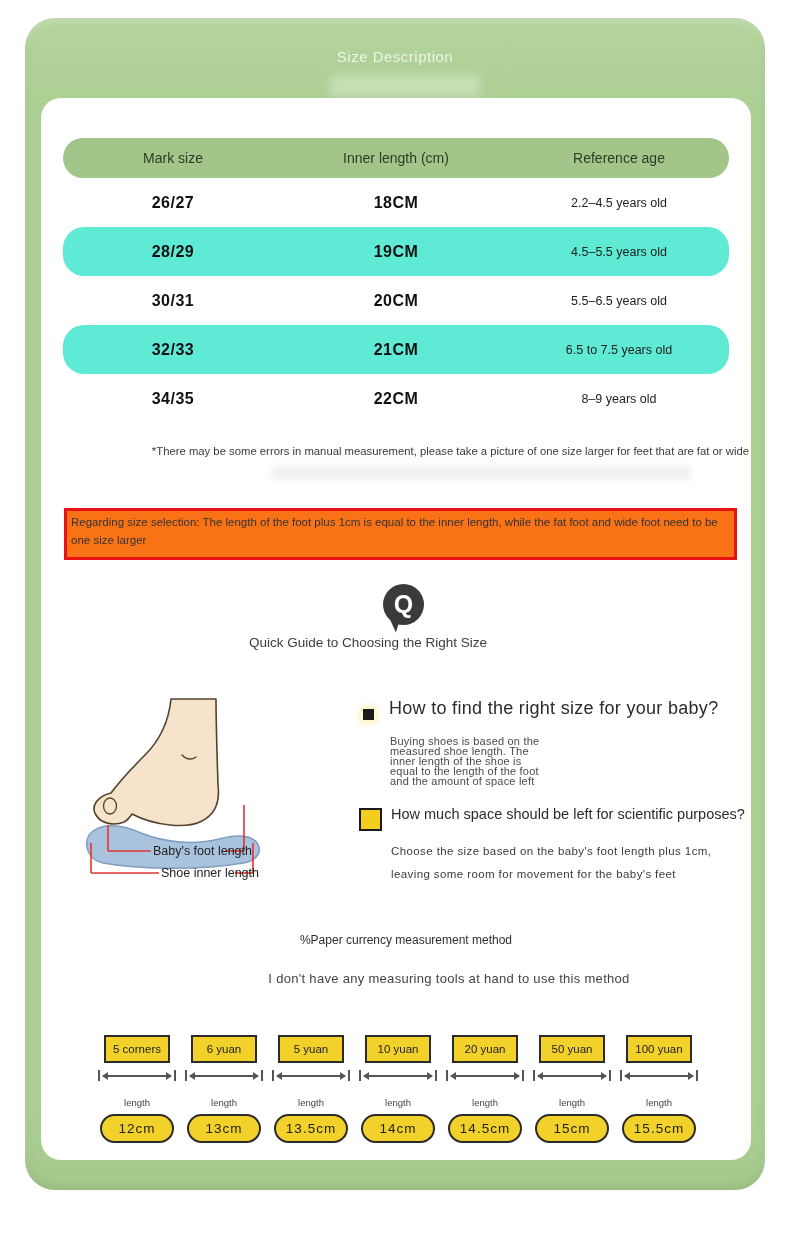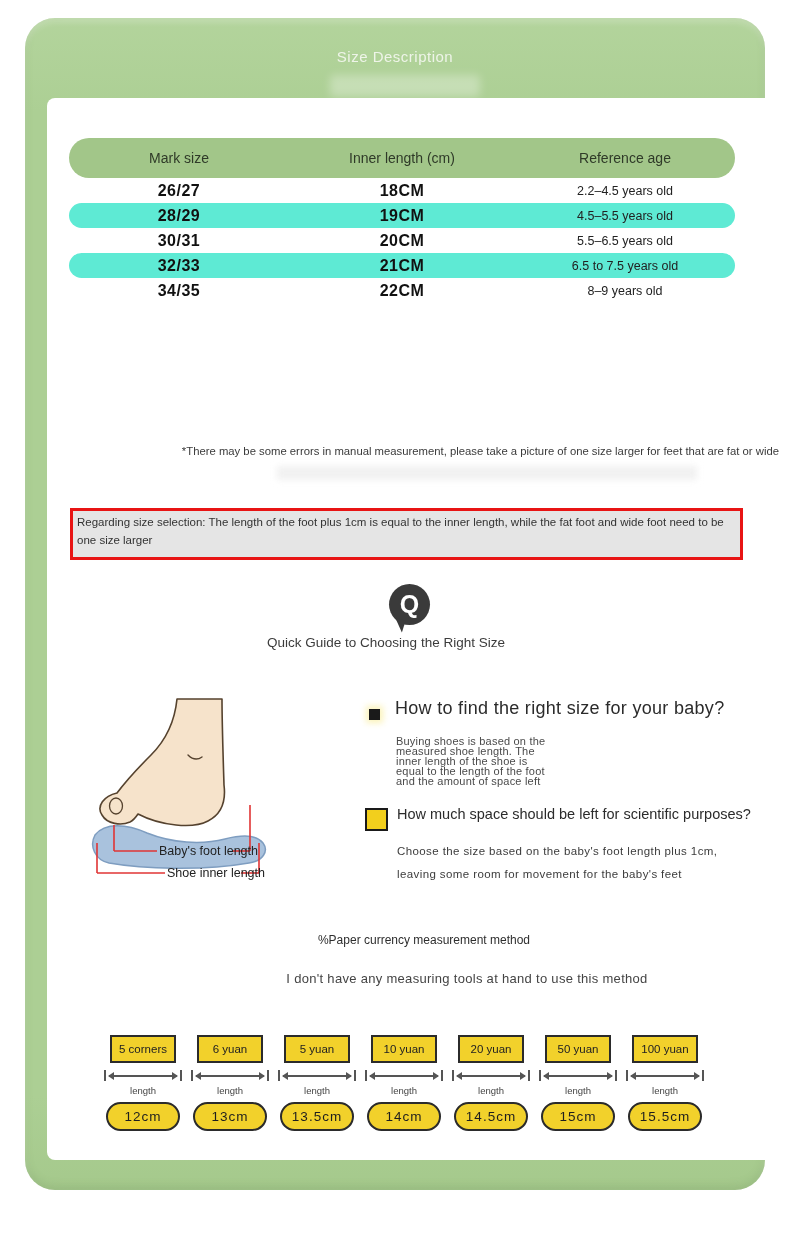--- a/index.html
+++ b/index.html
@@ -17,49 +17,49 @@
   .panel-title{
     position:absolute;top:30px;left:0;right:0;text-align:center;
     font-size:15px;letter-spacing:.5px;color:#eef4e8;
   }
   .title-smudge{
     position:absolute;top:57px;left:305px;width:150px;height:22px;
     background:rgba(255,255,255,.30);filter:blur(4px);border-radius:4px;
   }
   
   .card{
-    position:absolute;left:22px;top:80px;width:710px;height:1062px;
-    background:#ffffff;border-radius:8px;padding-left:24px;
+    position:absolute;left:16px;top:80px;width:710px;height:1062px;
+    background:#ffffff;border-radius:20px;
   }
   
   .size-table{position:absolute;left:22px;top:40px;width:666px;}
   .t-row{
     display:grid;grid-template-columns:220px 226px 220px;align-items:center;
-    height:25px;text-align:center;
+    height:49px;text-align:center;
   }
   .t-head{
     height:40px;background:#a2c689;border-radius:20px;
     font-size:14px;color:#2f3a28;
   }
   .t-green{background:#5eead4;border-radius:21px;}
   .cell-size,.cell-len{font-weight:bold;font-size:16px;color:#111;letter-spacing:.5px;}
   .cell-age{font-size:12.5px;color:#222;}
   .t-head div{font-weight:normal;}
   
   .note{
     position:absolute;left:70px;right:2px;top:347px;
     font-size:11.3px;color:#3a3a3a;text-align:right;white-space:nowrap;
   }
   .note-smudge{
     position:absolute;left:230px;top:368px;width:420px;height:14px;
     background:rgba(240,240,240,.9);filter:blur(3px);
   }
   .red-box{
     position:absolute;left:23px;top:410px;width:659px;height:42px;
-    border:3px solid #e81414;background:#e5e5e5;
+    border:3px solid #e81414;background:#f97316;
     font-size:11.5px;color:#333;line-height:1.6;padding:2px 4px;
   }
   
   .q-logo{
     position:absolute;left:342px;top:486px;width:41px;height:41px;
     background:#3a3a3a;border-radius:50%;
     display:flex;align-items:center;justify-content:center;
   }
   .q-logo::after{
     content:"";position:absolute;left:4px;bottom:-6px;
@@ -122,21 +122,21 @@
     margin-top:7px;width:78px;height:11px;display:flex;align-items:center;
   }
   .tick{width:2px;height:11px;background:#555;}
   .arrow{position:relative;flex:1;height:2px;background:#555;margin:0 3px;}
   .arrow::before,.arrow::after{
     content:"";position:absolute;top:-3px;width:0;height:0;
     border-top:4px solid transparent;border-bottom:4px solid transparent;
   }
   .arrow::before{left:-1px;border-right:6px solid #555;}
   .arrow::after{right:-1px;border-left:6px solid #555;}
-  .cur-length{margin-top:4px;font-size:9.5px;color:#444;}
+  .cur-length{margin-top:16px;font-size:9.5px;color:#444;}
   .cur-pill{
     margin-top:6px;width:70px;height:25px;background:#f2d12b;border:2px solid #2b2b2b;
     border-radius:15px;display:flex;align-items:center;justify-content:center;
     font-size:13.5px;color:#1e1e1e;letter-spacing:1px;
   }
 </style>
 </head>
 <body>
 
 <div class="panel">

